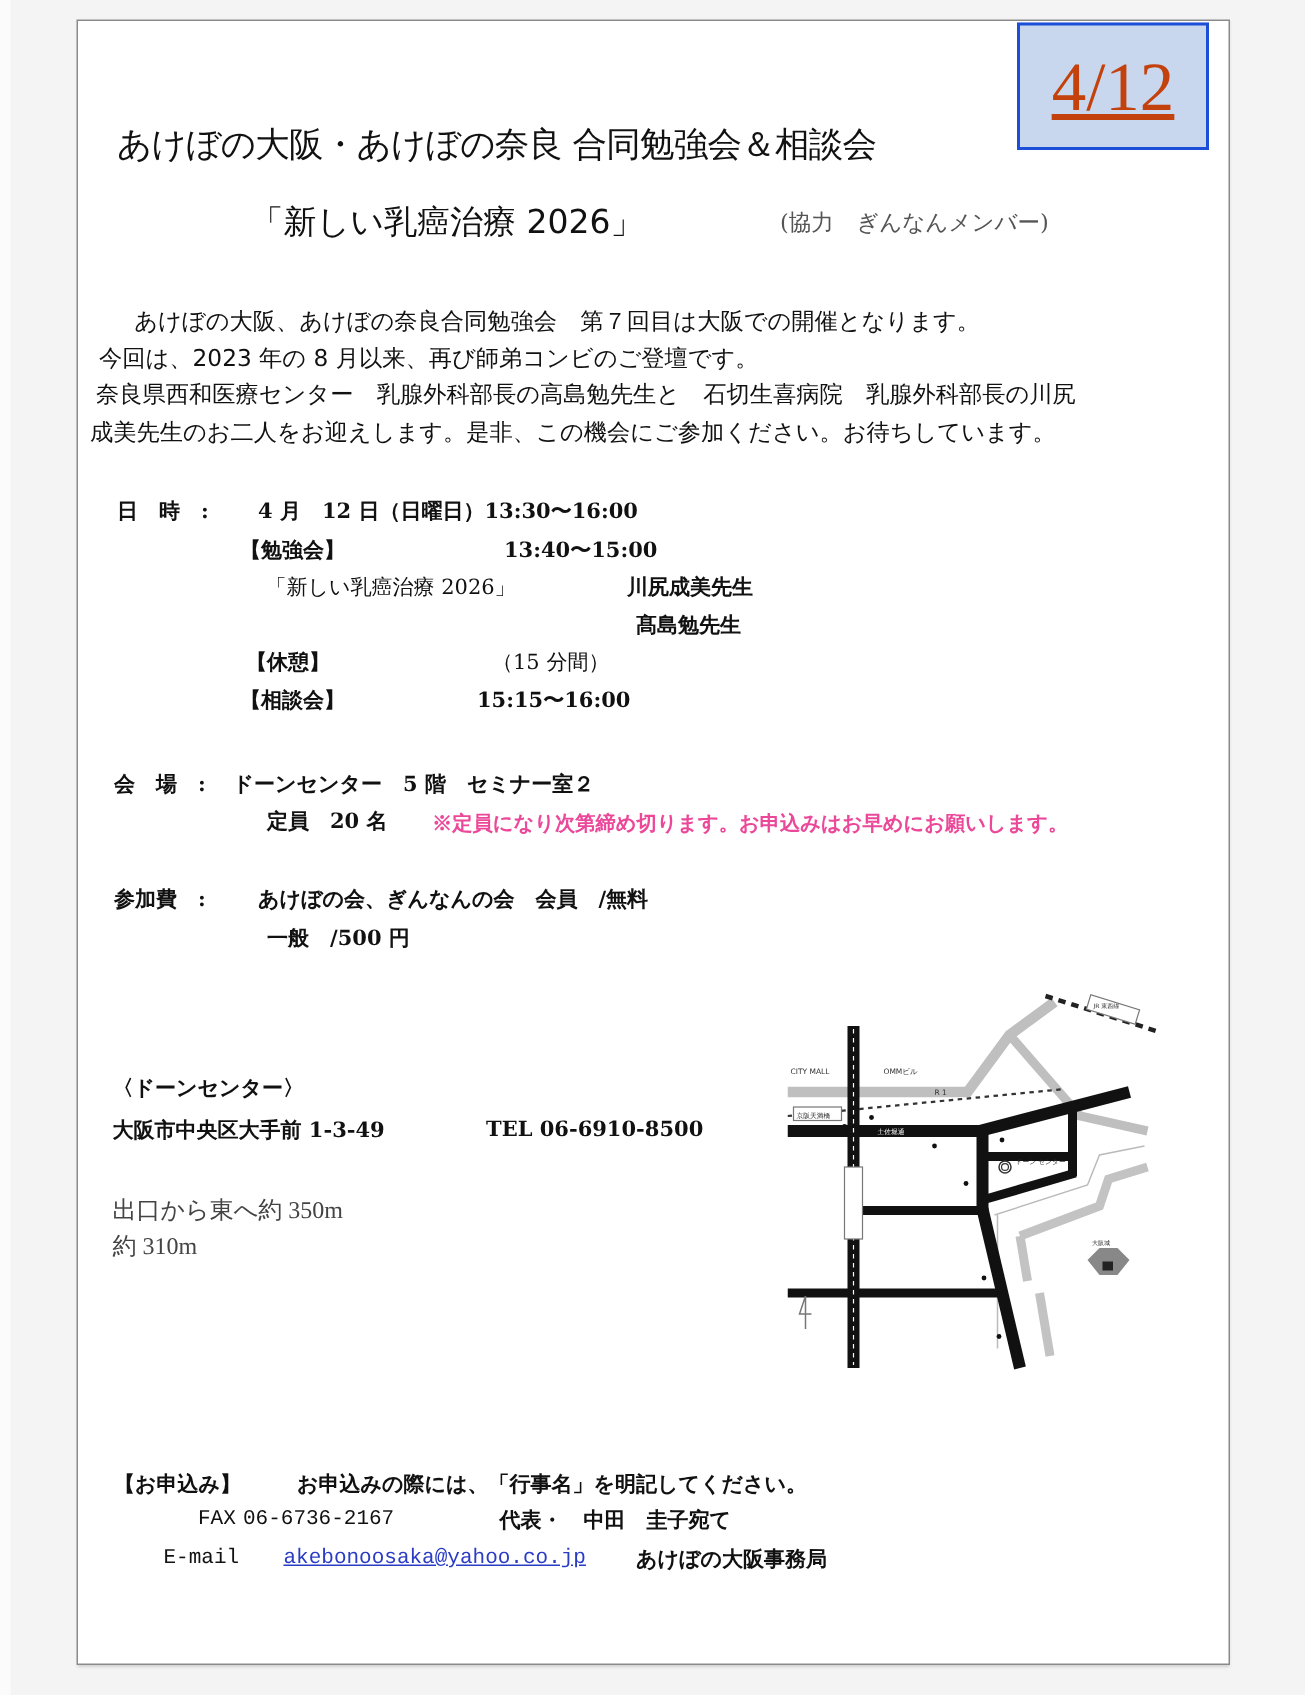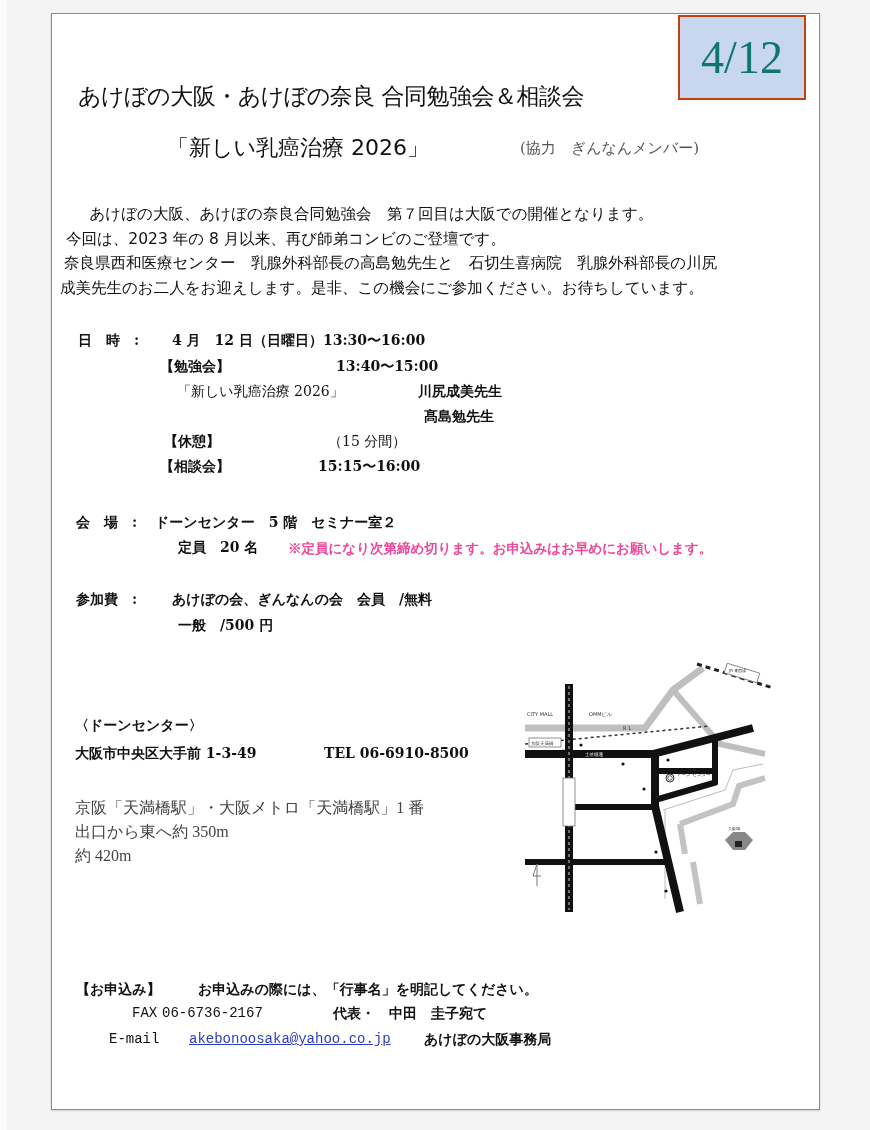--- a/index.html
+++ b/index.html
@@ -10,23 +10,23 @@
     color: #111;
   }
   .edge-strip { position: absolute; left: 0; top: 0; width: 7px; height: 1130px; background: #fbfbfb; }
   .page {
     position: absolute; left: 51px; top: 13px; width: 767px; height: 1095px;
     background: #ffffff; border: 1px solid #8a8a8a; box-shadow: 0 1px 2px rgba(0,0,0,0.15);
   }
   .abs { position: absolute; white-space: nowrap; }
   .date-box {
     position: absolute; left: 626px; top: 1px; width: 128px; height: 85px;
-    background: #c9d7ee; border: 2px solid #c2410c; box-sizing: border-box;
+    background: #c9d7ee; border: 2px solid #1d4ed8; box-sizing: border-box;
     display: flex; align-items: center; justify-content: center;
-    font-family: "Liberation Serif", "DejaVu Serif", serif; font-size: 46px; color: #0f766e;
+    font-family: "Liberation Serif", "DejaVu Serif", serif; font-size: 46px; color: #c2410c; text-decoration: underline;
   }
   .title { font-family: "DejaVu Sans", "Liberation Sans", sans-serif; font-size: 23px; letter-spacing: -0.5px; }
   .subtitle { font-family: "DejaVu Sans", "Liberation Sans", sans-serif; font-size: 22px; }
   .cooperation { font-family: "DejaVu Serif", serif; font-size: 15px; color: #555; }
   .intro { font-family: "DejaVu Sans", sans-serif; font-size: 15.5px; line-height: 24.5px; }
   .row { font-family: "DejaVu Serif", serif; font-size: 14px; font-weight: bold; }
   .light { font-family: "DejaVu Serif", serif; font-size: 14.5px; color: #ec4899; font-weight: bold; }
   .access { font-family: "Liberation Serif", "DejaVu Serif", serif; font-size: 16px; color: #444; line-height: 24px; }
   .email-link { color: #2a3cc4; text-decoration: underline; font-weight: normal; font-family: "Liberation Mono", monospace; }
   .map { position: absolute; left: 473px; top: 640px; width: 258px; height: 260px; }
@@ -69,23 +69,22 @@
   <div class="abs light" style="left:236px; top:526px; font-size:13.5px;">※定員になり次第締め切ります。お申込みはお早めにお願いします。</div>
 
   <div class="abs row" style="left:24px; top:577px;">参加費　:</div>
   <div class="abs row" style="left:120px; top:577px;">あけぼの会、ぎんなんの会　会員　/無料</div>
   <div class="abs row" style="left:126px; top:603px;">一般　/500 円</div>
 
   <div class="abs row" style="left:23px; top:703px;">〈ドーンセンター〉</div>
   <div class="abs row" style="left:23px; top:731px;">大阪市中央区大手前 1-3-49</div>
   <div class="abs row" style="left:272px; top:731px;">TEL  06-6910-8500</div>
   <div class="abs access" style="left:23px; top:782px;">
-    <div>京阪「天満橋駅」・大阪メトロ「天満橋駅」1 番</div>
     <div>出口から東へ約 350m</div>
-    <div>約 420m</div>
+    <div>約 310m</div>
   </div>
 
   <div class="map">
     <svg width="258" height="260" viewBox="0 0 258 260">
 
       <polyline points="0,74 120,74 148,36 178,14" fill="none" stroke="#bfbfbf" stroke-width="7"></polyline>
       <polyline points="148,36 195,90 240,100" fill="none" stroke="#bfbfbf" stroke-width="6"></polyline>
 
       <polyline points="138,156 200,136 208,116 238,110" fill="none" stroke="#bbb" stroke-width="1"></polyline>
       <polyline points="140,156 140,245" fill="none" stroke="#bbb" stroke-width="1"></polyline>

